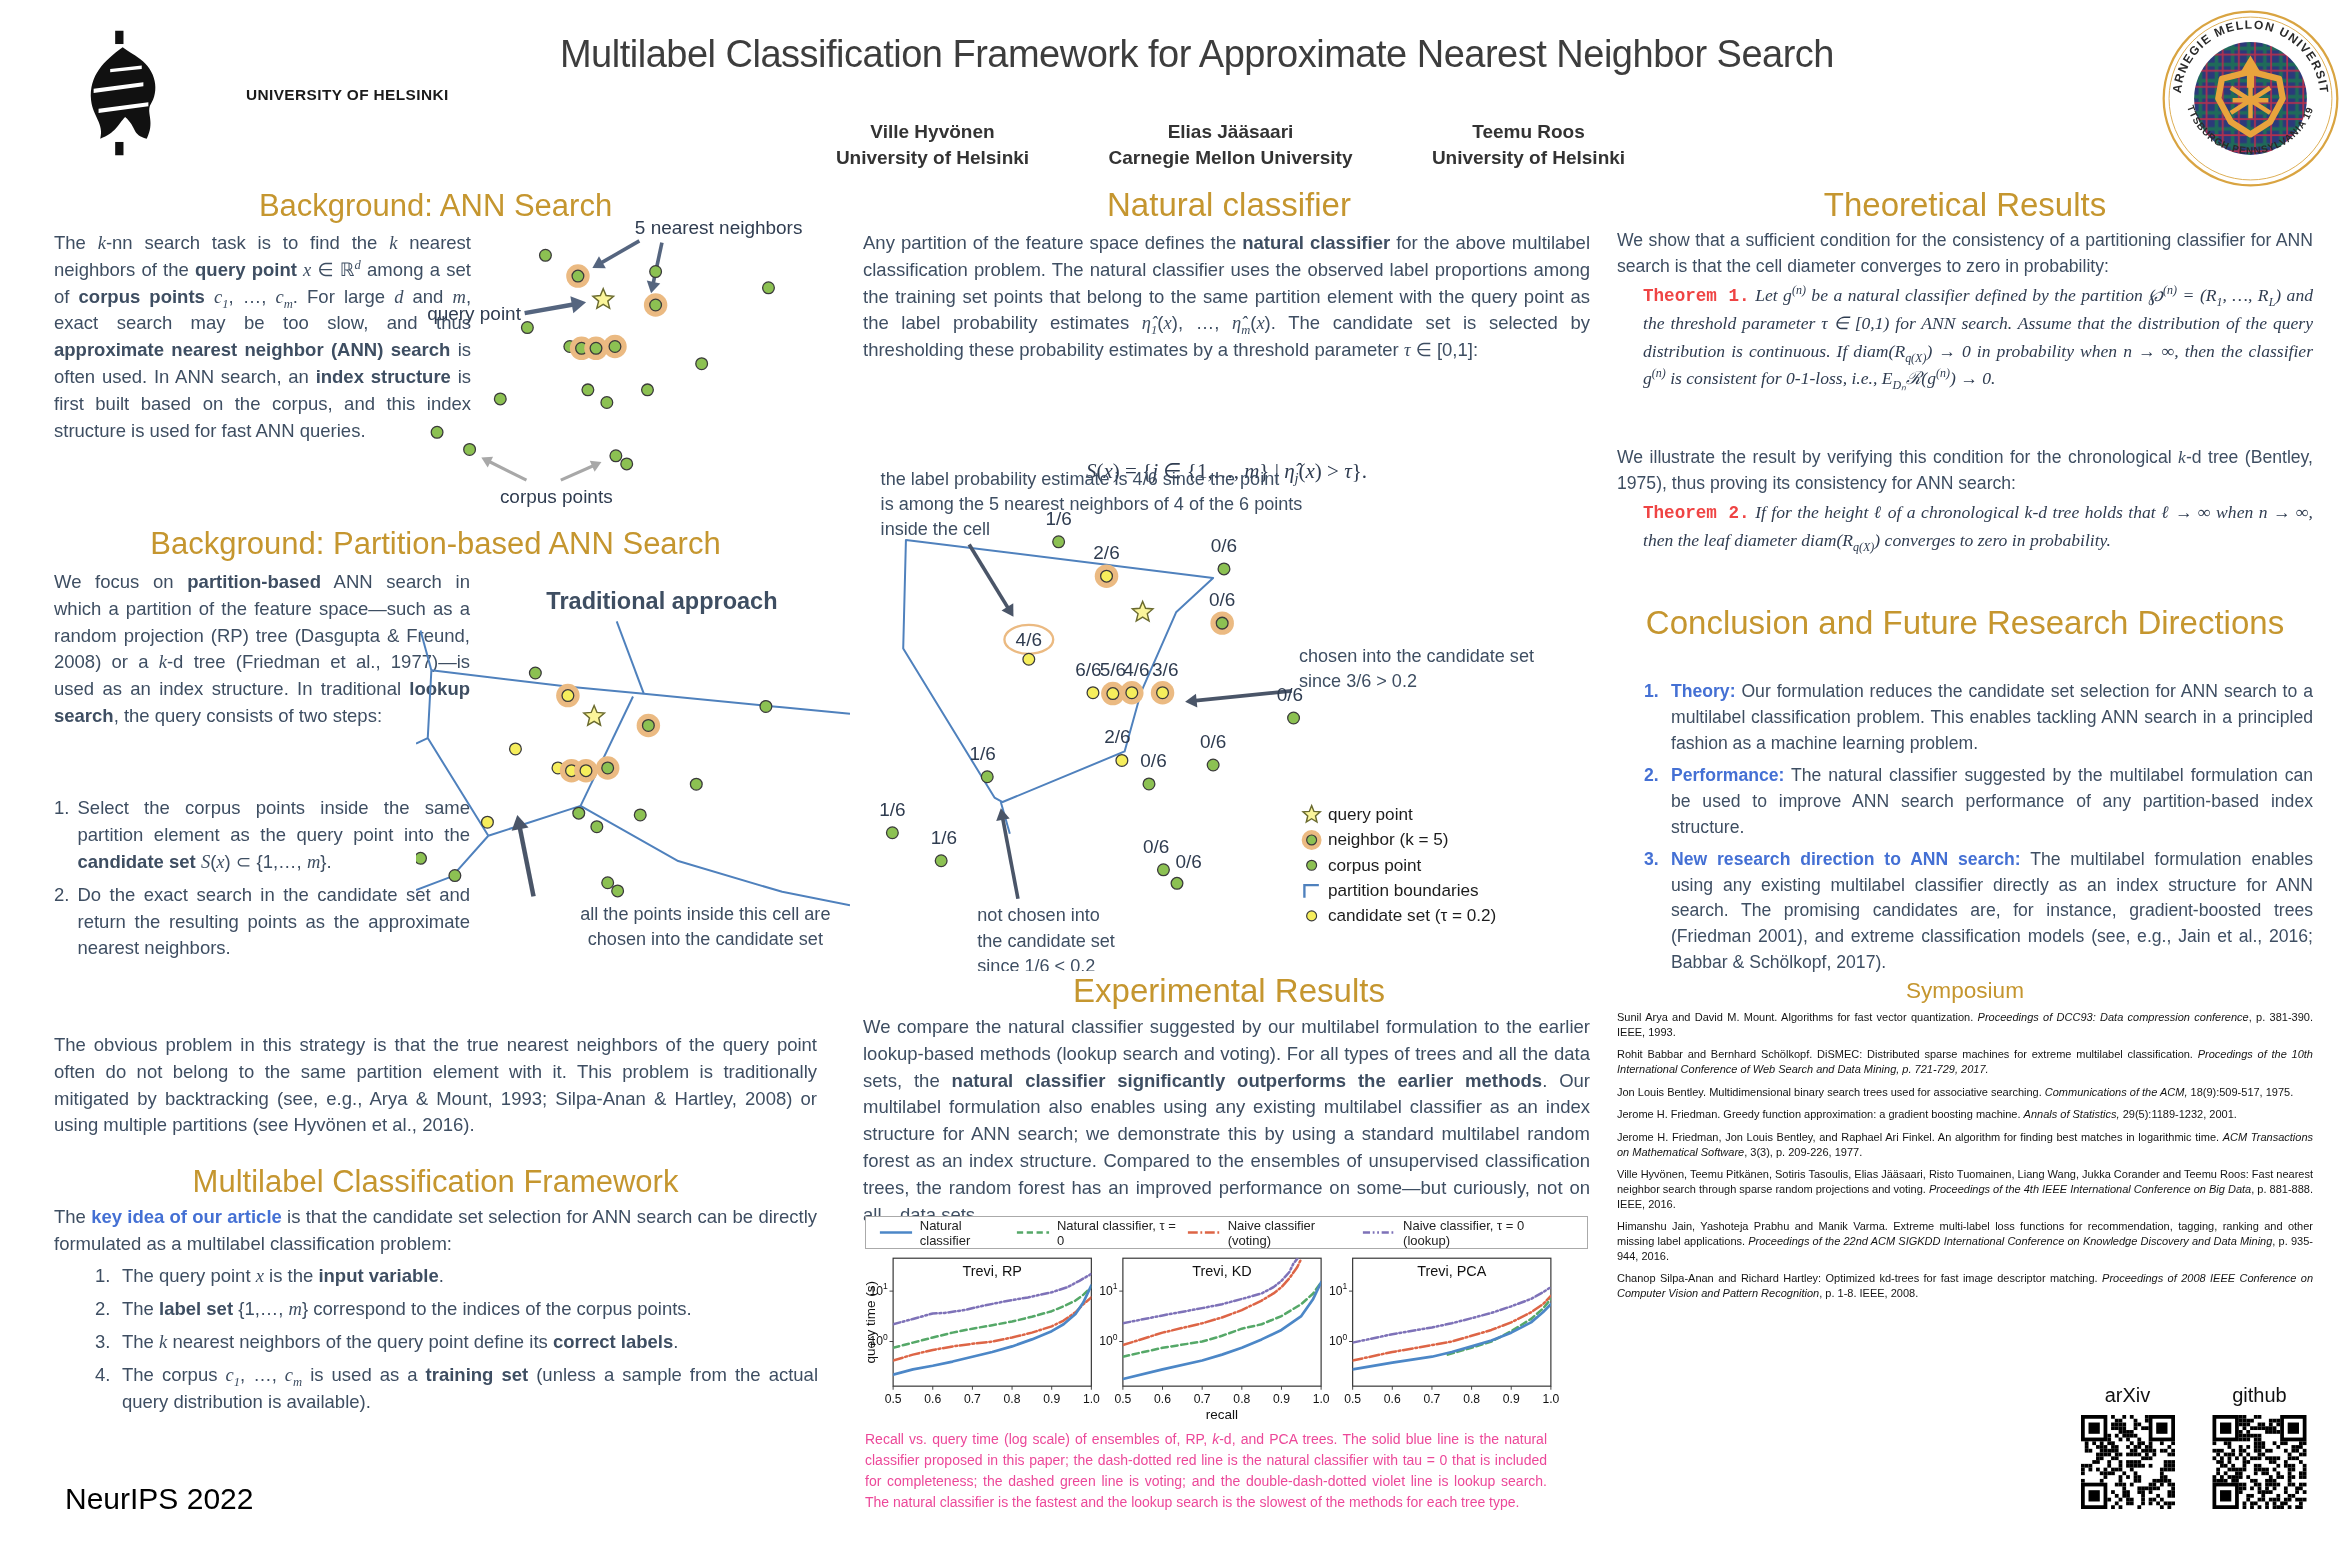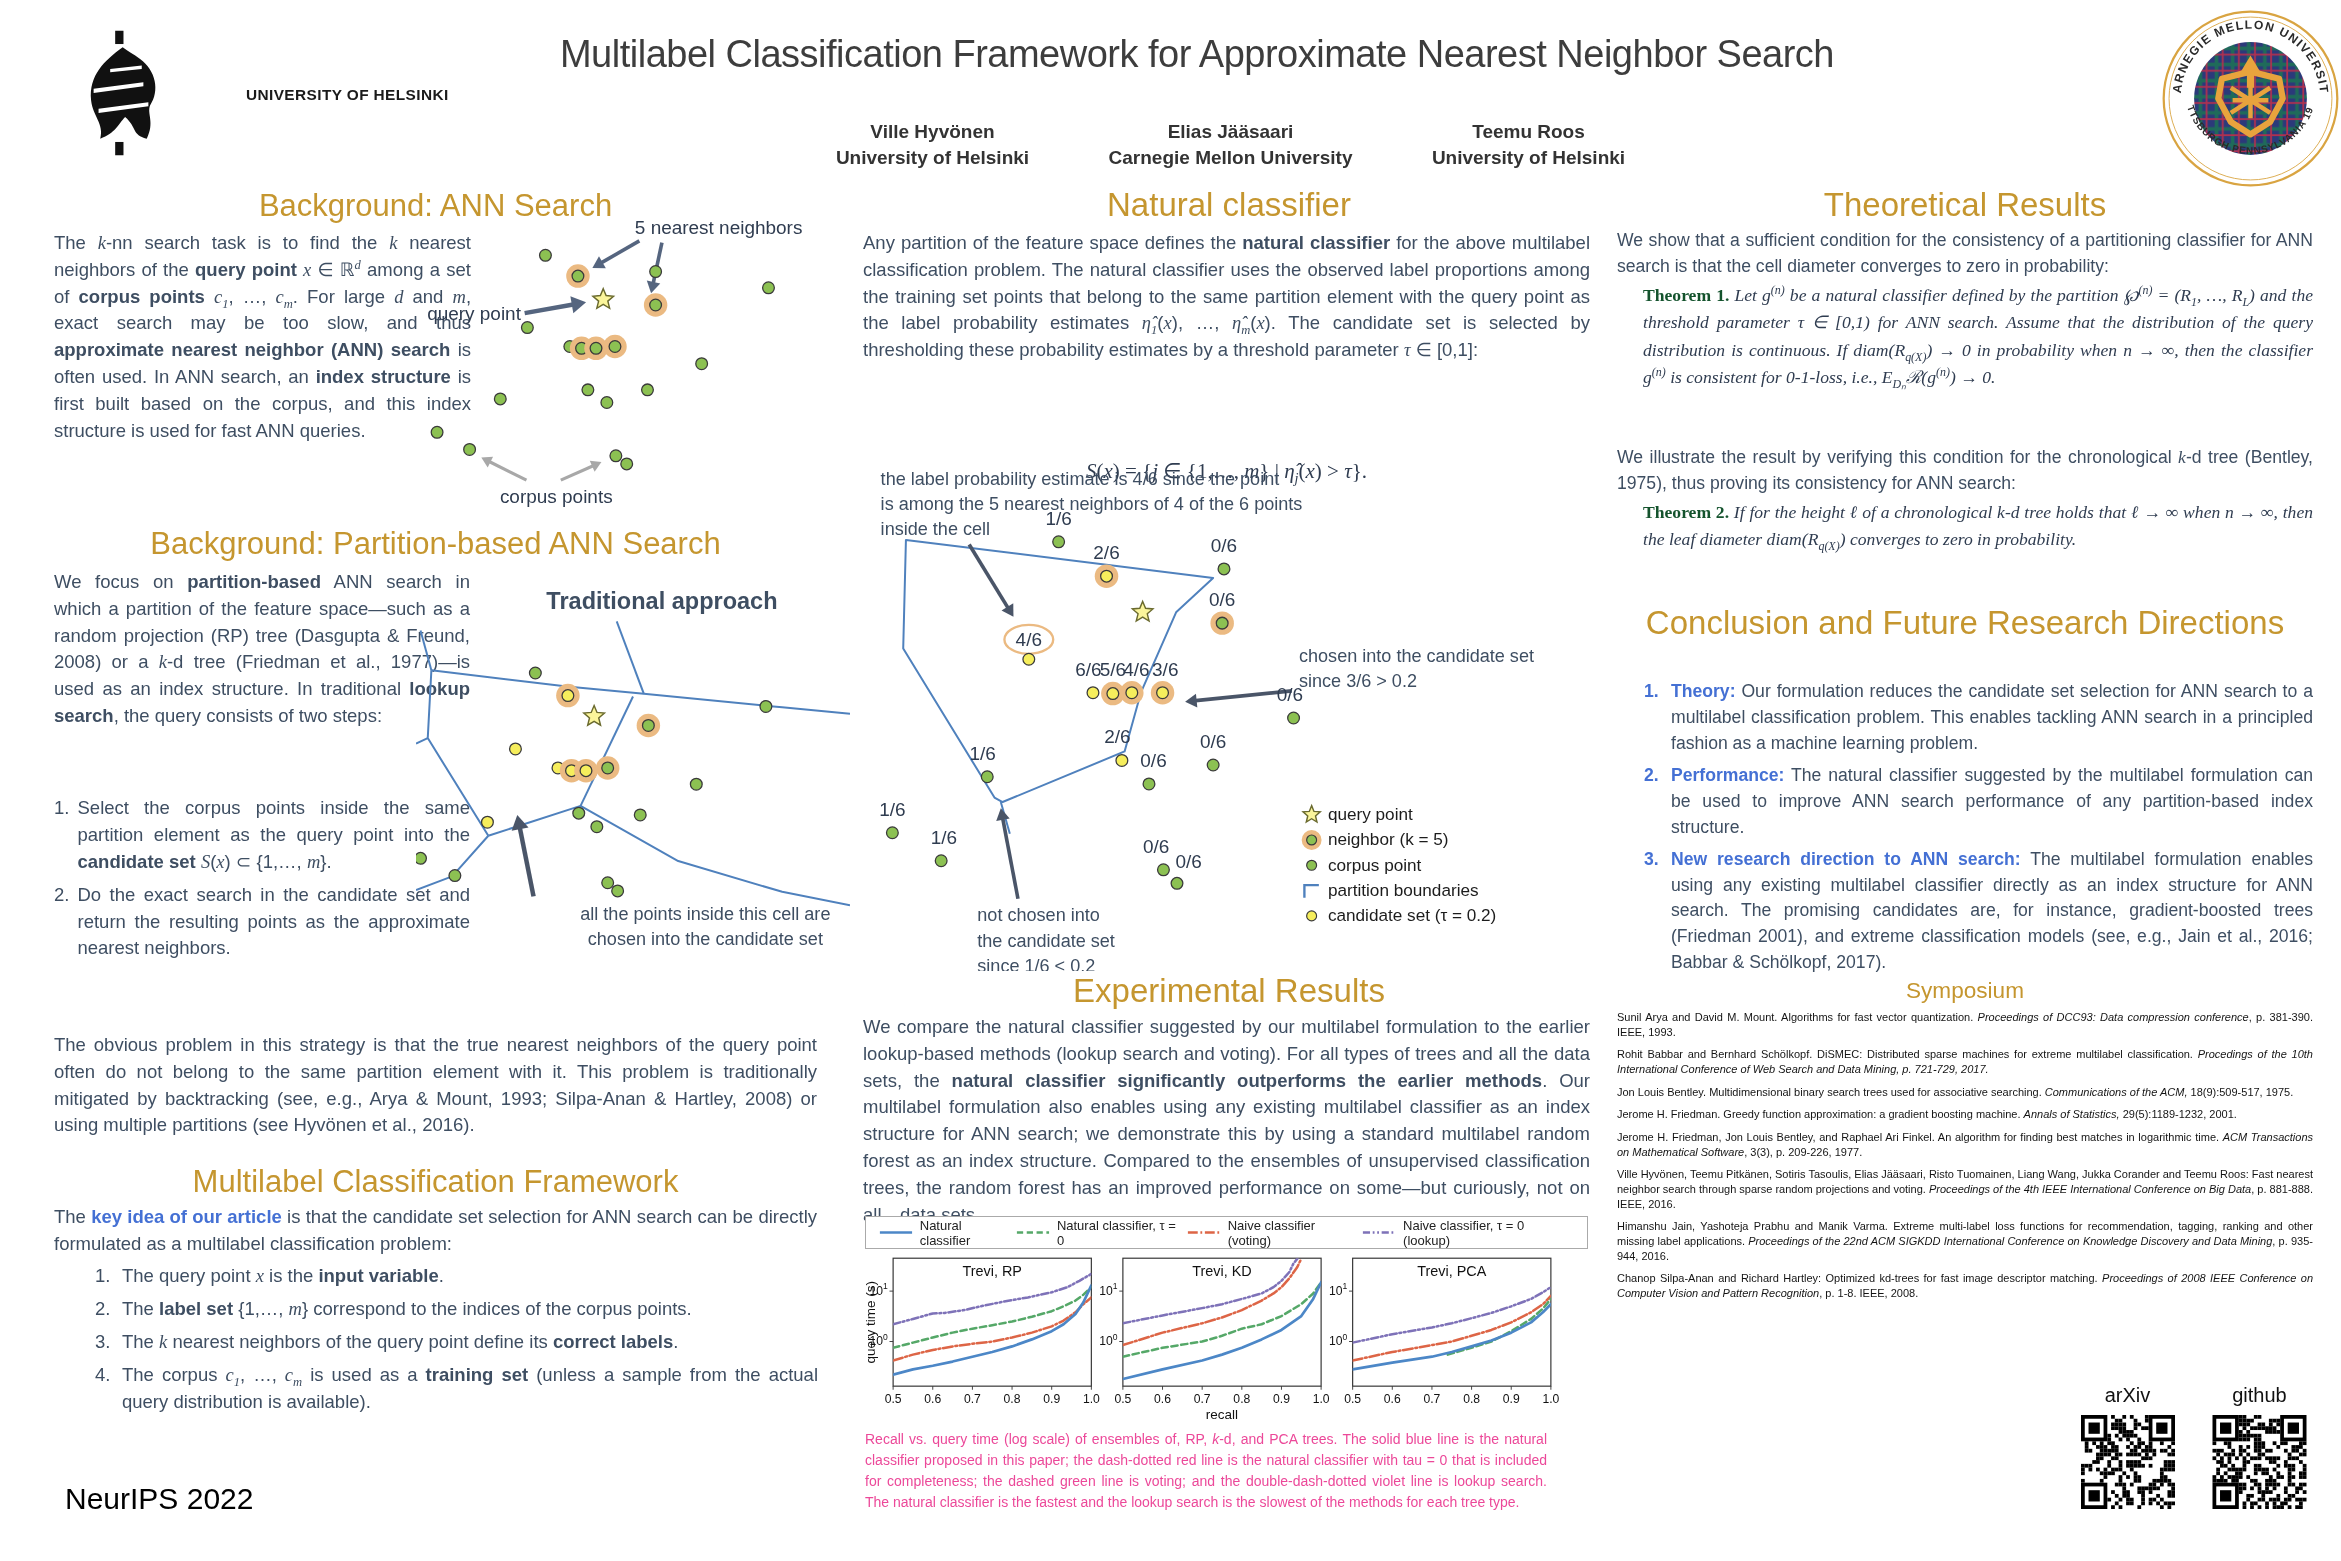--- a/index.html
+++ b/index.html
@@ -11,21 +11,21 @@
   .just{text-align:justify;}
   .body20{font-size:18.5px;line-height:1.45;}
   .body19{font-size:17.6px;line-height:1.47;}
   .s1{font-weight:700;}
   .s2{font-weight:700;color:#4470D4;}
   .s3{font-family:"Liberation Serif",serif;font-style:italic;}
   .s4{font-style:italic;}
   .s5{font-family:"Liberation Serif",serif;font-style:italic;font-size:68%;vertical-align:super;line-height:0;}
   .s6{font-family:"Liberation Serif",serif;font-style:italic;font-size:68%;vertical-align:sub;line-height:0;}
   .thm{font-family:"Liberation Serif",serif;font-style:italic;color:#2F3C50;font-size:17.6px;line-height:1.55;text-align:justify;}
-  .thm .s1{font-family:Liberation Serif, serif;font-style:normal;color:#14532d;}
+  .thm .s1{font-family:Liberation Mono, monospace;font-style:normal;color:#ef4444;}
   .formula{font-family:"Liberation Serif",serif;font-size:21px;color:#2F3C50;text-align:center;margin-top:36px;}
   .numitem{display:flex;margin-bottom:6.3px;}
   .numitem .num{flex:0 0 27px;}
   .numitem .bl{color:#4470D4;font-weight:700;}
   .title{font-size:38px;color:#3d3d3d;text-align:center;letter-spacing:-0.5px;}
   .author{text-align:center;font-size:19px;font-weight:700;color:#333;line-height:1.35;}
   .refs p{margin:0 0 8.1px 0;font-size:11px;line-height:1.33;color:#141414;text-align:justify;}
   .cap{font-size:14px;line-height:1.5;color:#ec4899;}
   .leg{display:flex;align-items:center;justify-content:space-between;border:0.9px solid #aaa;
        background:#fff;padding:0 12.6px;height:31px;font-size:13px;color:#222;}

